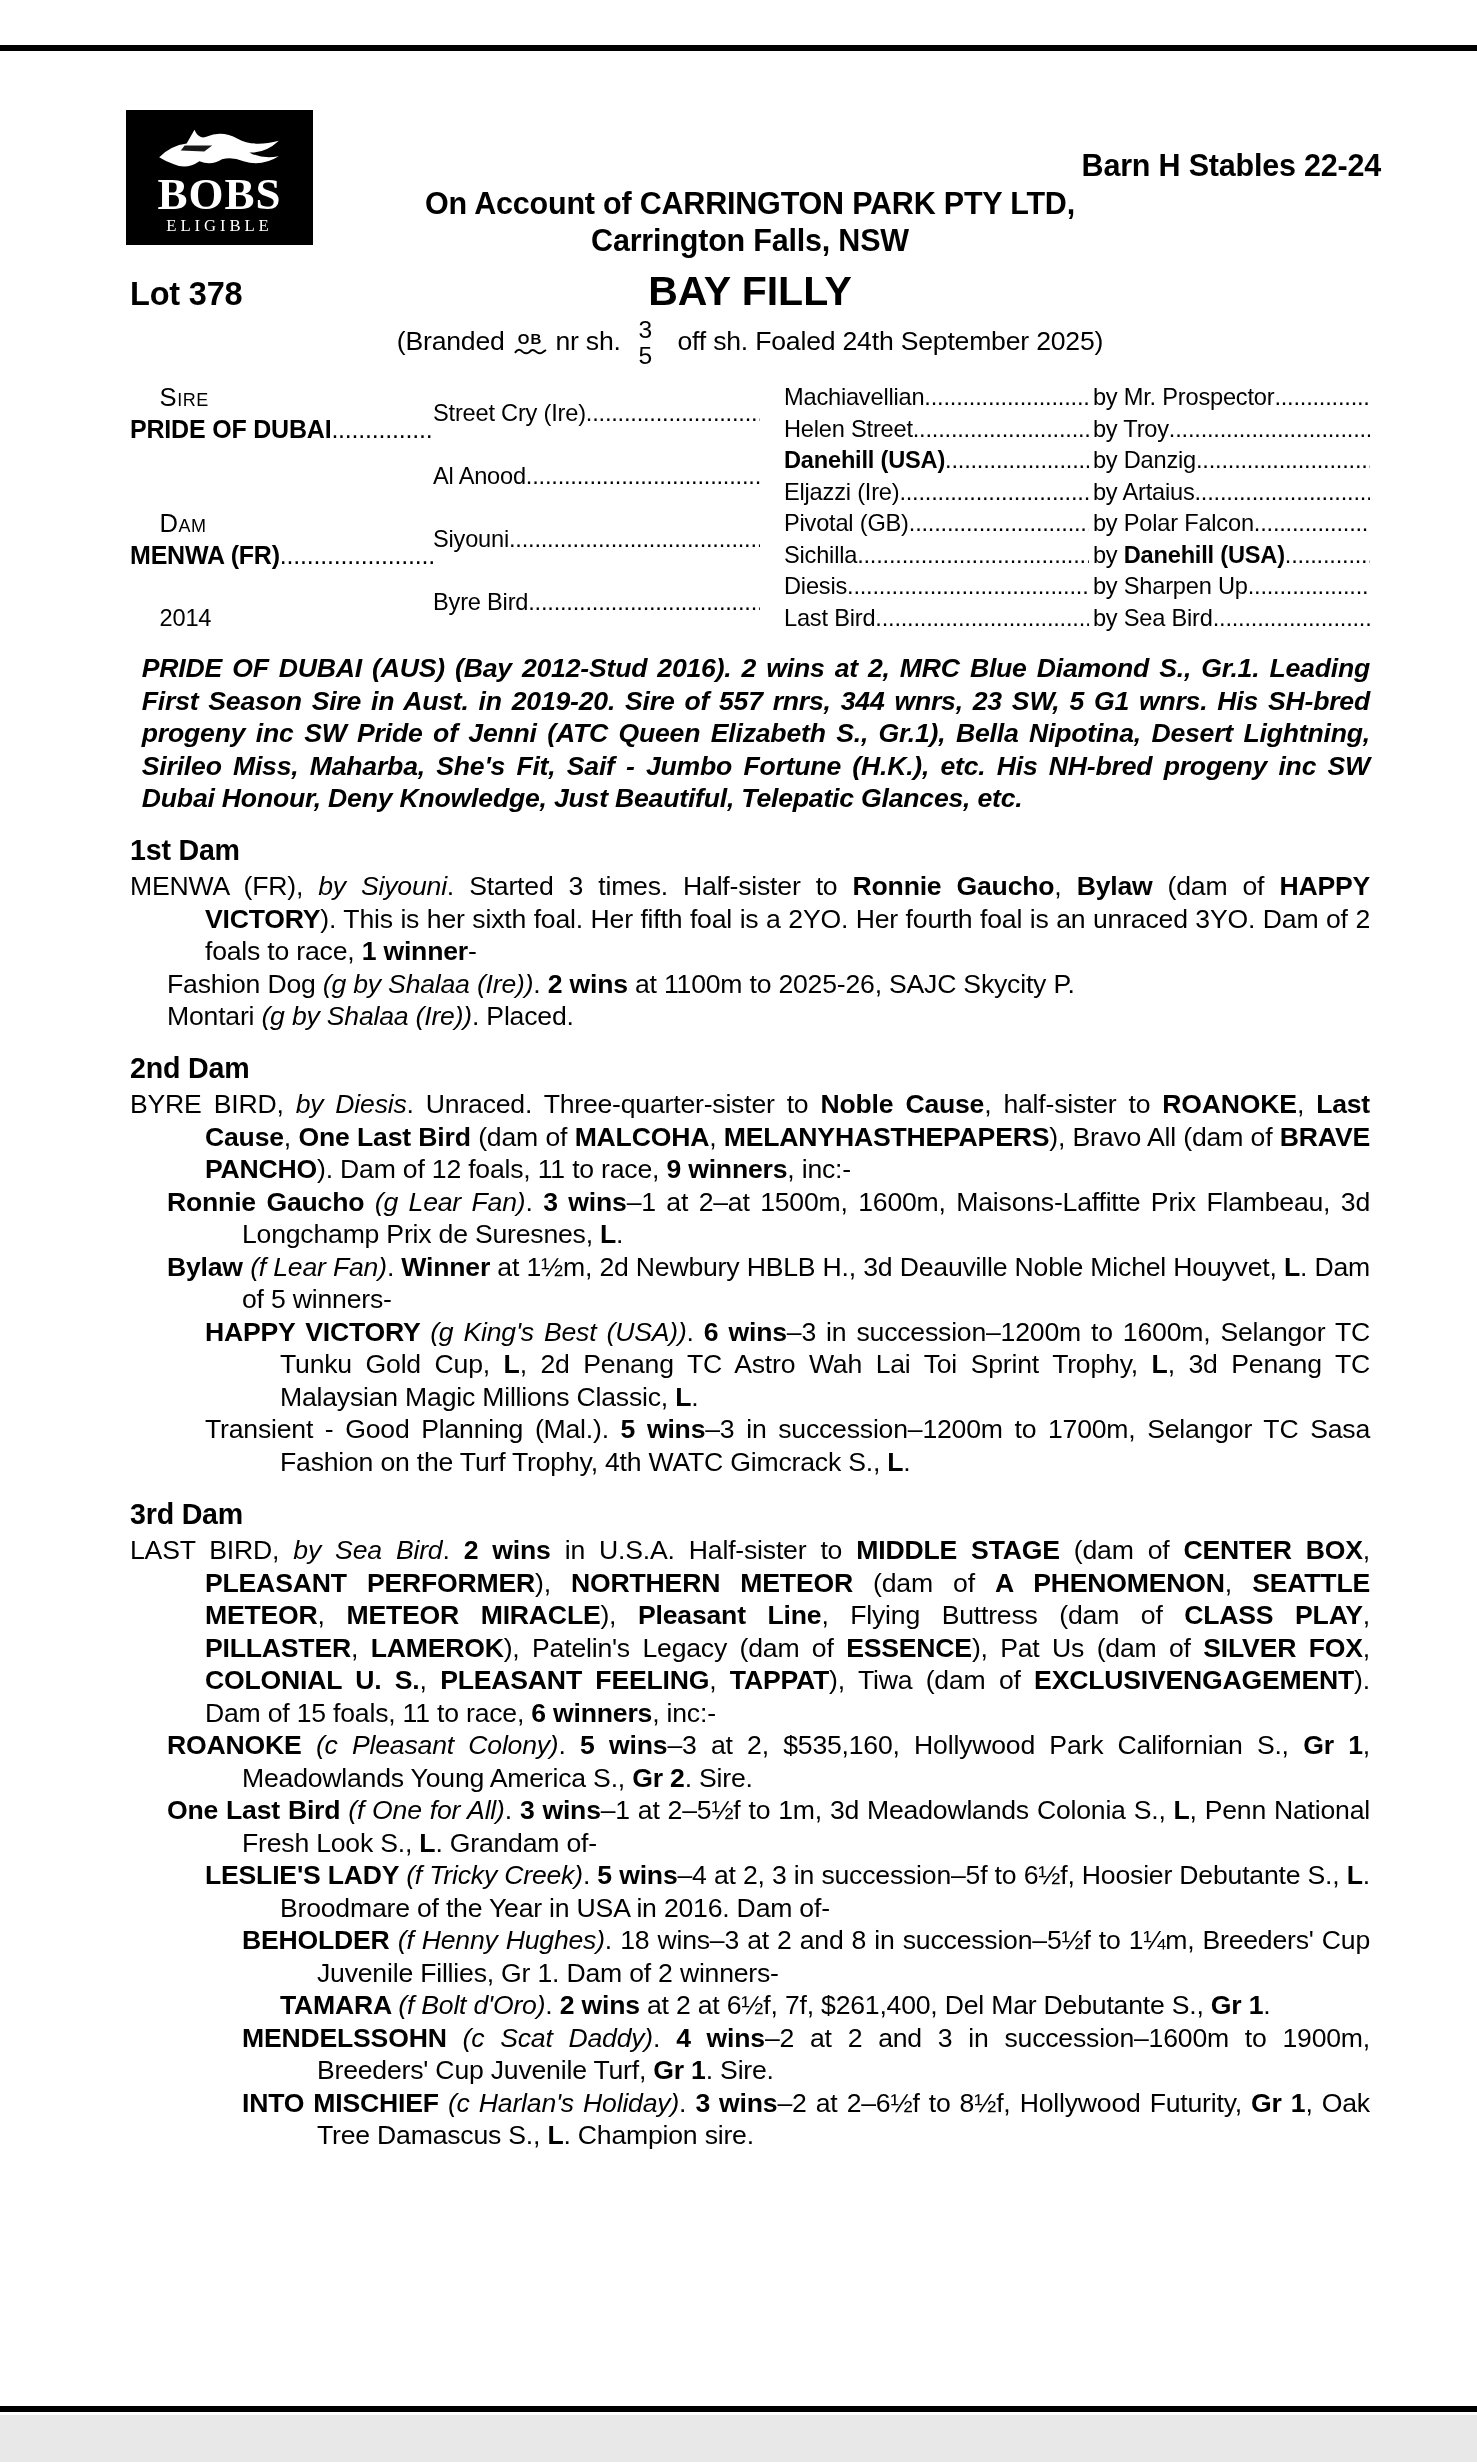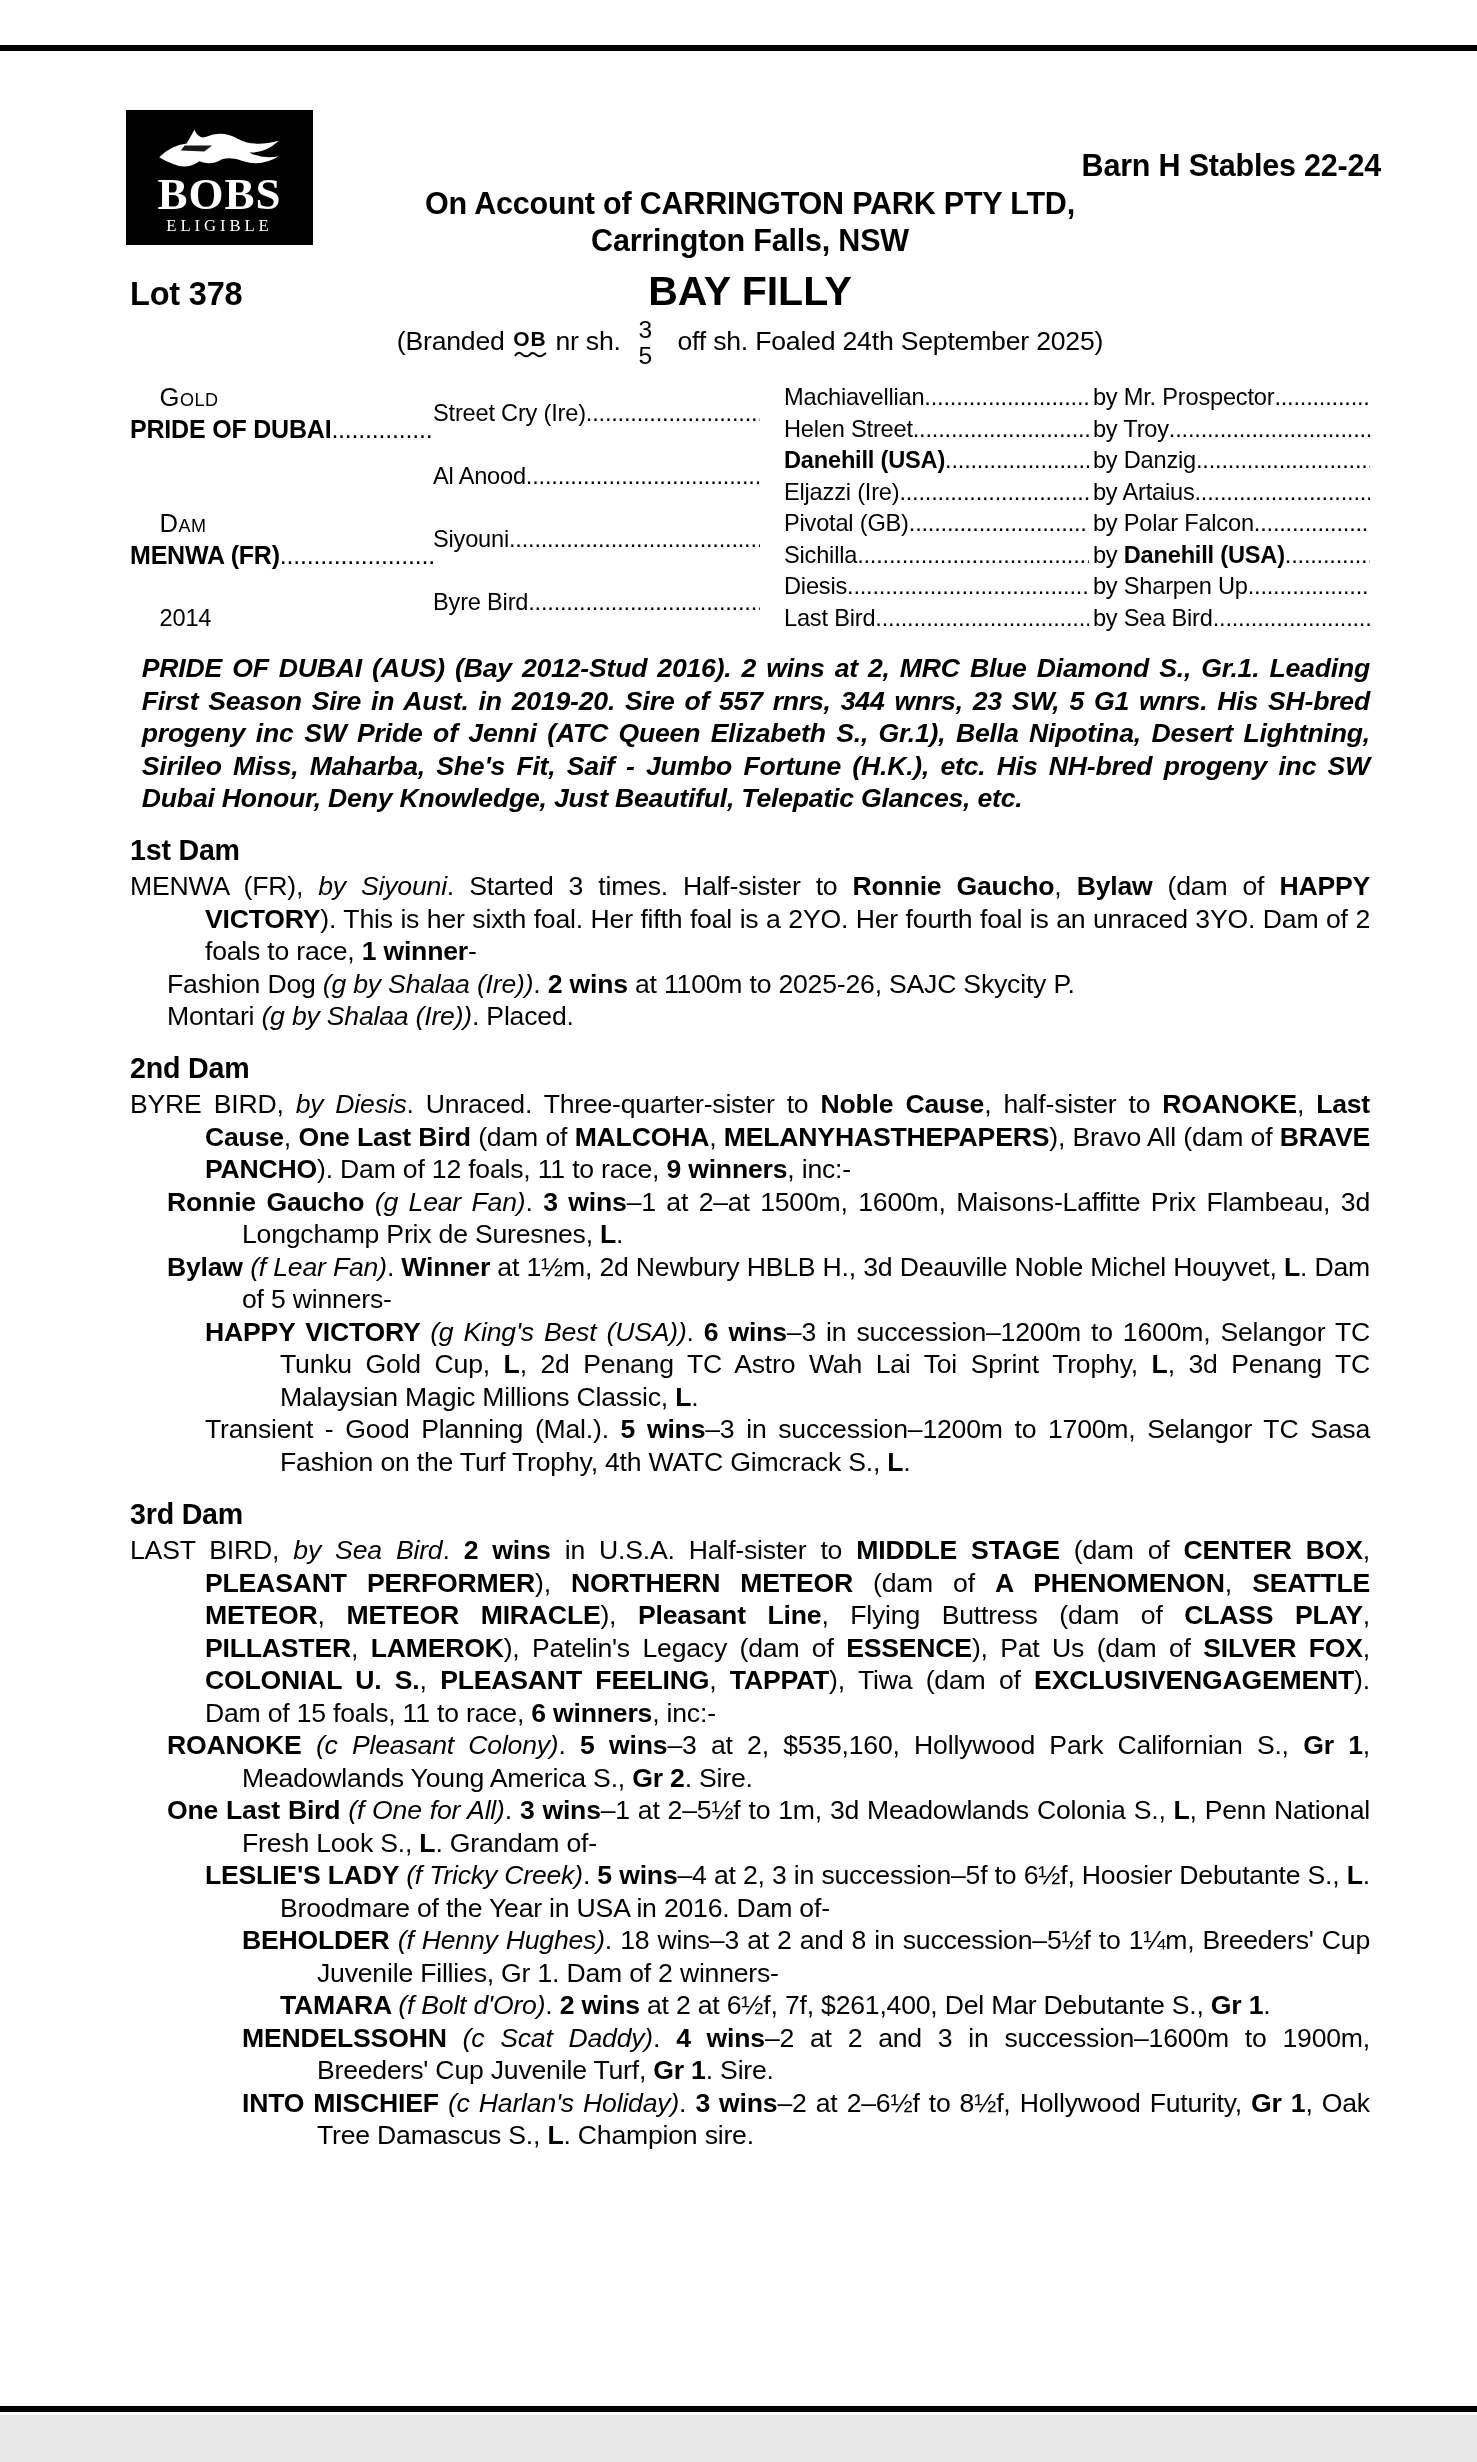--- a/index.html
+++ b/index.html
@@ -19,21 +19,21 @@
   .logo .l1{font-family:"Liberation Serif","DejaVu Serif",serif;font-size:45px;font-weight:bold;line-height:43px;letter-spacing:1px;}
   .logo .l2{font-family:"Liberation Serif","DejaVu Serif",serif;font-size:16.7px;letter-spacing:3.9px;line-height:19.7px;}
   .barn{position:absolute;top:148px;right:97px;font-size:30.5px;font-weight:bold;}
   .account{position:absolute;top:186px;left:130px;right:108px;text-align:center;font-size:30.5px;font-weight:bold;}
   .location{position:absolute;top:223px;left:130px;right:108px;text-align:center;font-size:30.5px;font-weight:bold;}
   .lotline{position:absolute;top:268px;left:130px;right:108px;height:47px;}
   .lot{position:absolute;left:0;top:7.9px;font-size:32.5px;font-weight:bold;}
   .title{text-align:center;font-size:41px;font-weight:bold;letter-spacing:0;}
   .branded{position:absolute;top:313px;left:130px;right:108px;text-align:center;font-size:26.6px;line-height:57px;white-space:nowrap;}
   .brandmark{display:inline-flex;flex-direction:column;align-items:center;vertical-align:middle;margin:0 7.9px;line-height:1;}
-  .brandmark .ob{font-size:21px;font-weight:bold;letter-spacing:1px;}
+  .brandmark .ob{font-size:15px;font-weight:bold;letter-spacing:1px;}
   .fraction{display:inline-flex;flex-direction:column;align-items:center;vertical-align:middle;margin:0 25.6px 0 17.7px;line-height:1;}
   .fraction span{font-size:24.6px;line-height:25.6px;}
 
   
   .flow{position:absolute;top:382px;left:130px;right:108px;}
   .ped{display:flex;width:100%;height:252px;font-size:23.6px;letter-spacing:-0.2px;}
   .c1{width:303px;display:flex;flex-direction:column;flex-shrink:0;}
   .pbox{height:126px;display:flex;flex-direction:column;justify-content:center;}
   .plabel{font-variant:small-caps;font-size:25.6px;padding-left:29.6px;line-height:31.5px;letter-spacing:0.5px;}
   .pyear{font-size:23.6px;padding-left:29.6px;line-height:31.5px;}
@@ -97,21 +97,21 @@
       </span><span>nr sh.</span><span class="fraction">
         <span>3</span>
         <span>5</span>
       </span><span>off sh. Foaled 24th September 2025)</span></div>
 
   <div class="flow">
 
     <div class="ped">
       <div class="c1">
         <div class="pbox">
-          <div class="plabel">Gold</div>
+          <div class="plabel">Sire</div>
           <div class="pname lead">
               <span class="lt">PRIDE OF DUBAI</span>
               <span class="dots"></span>
             </div>
         </div>
         <div class="pbox">
           <div class="plabel">Dam</div>
           <div class="pname lead">
               <span class="lt">MENWA (FR)</span>
               <span class="dots"></span>

